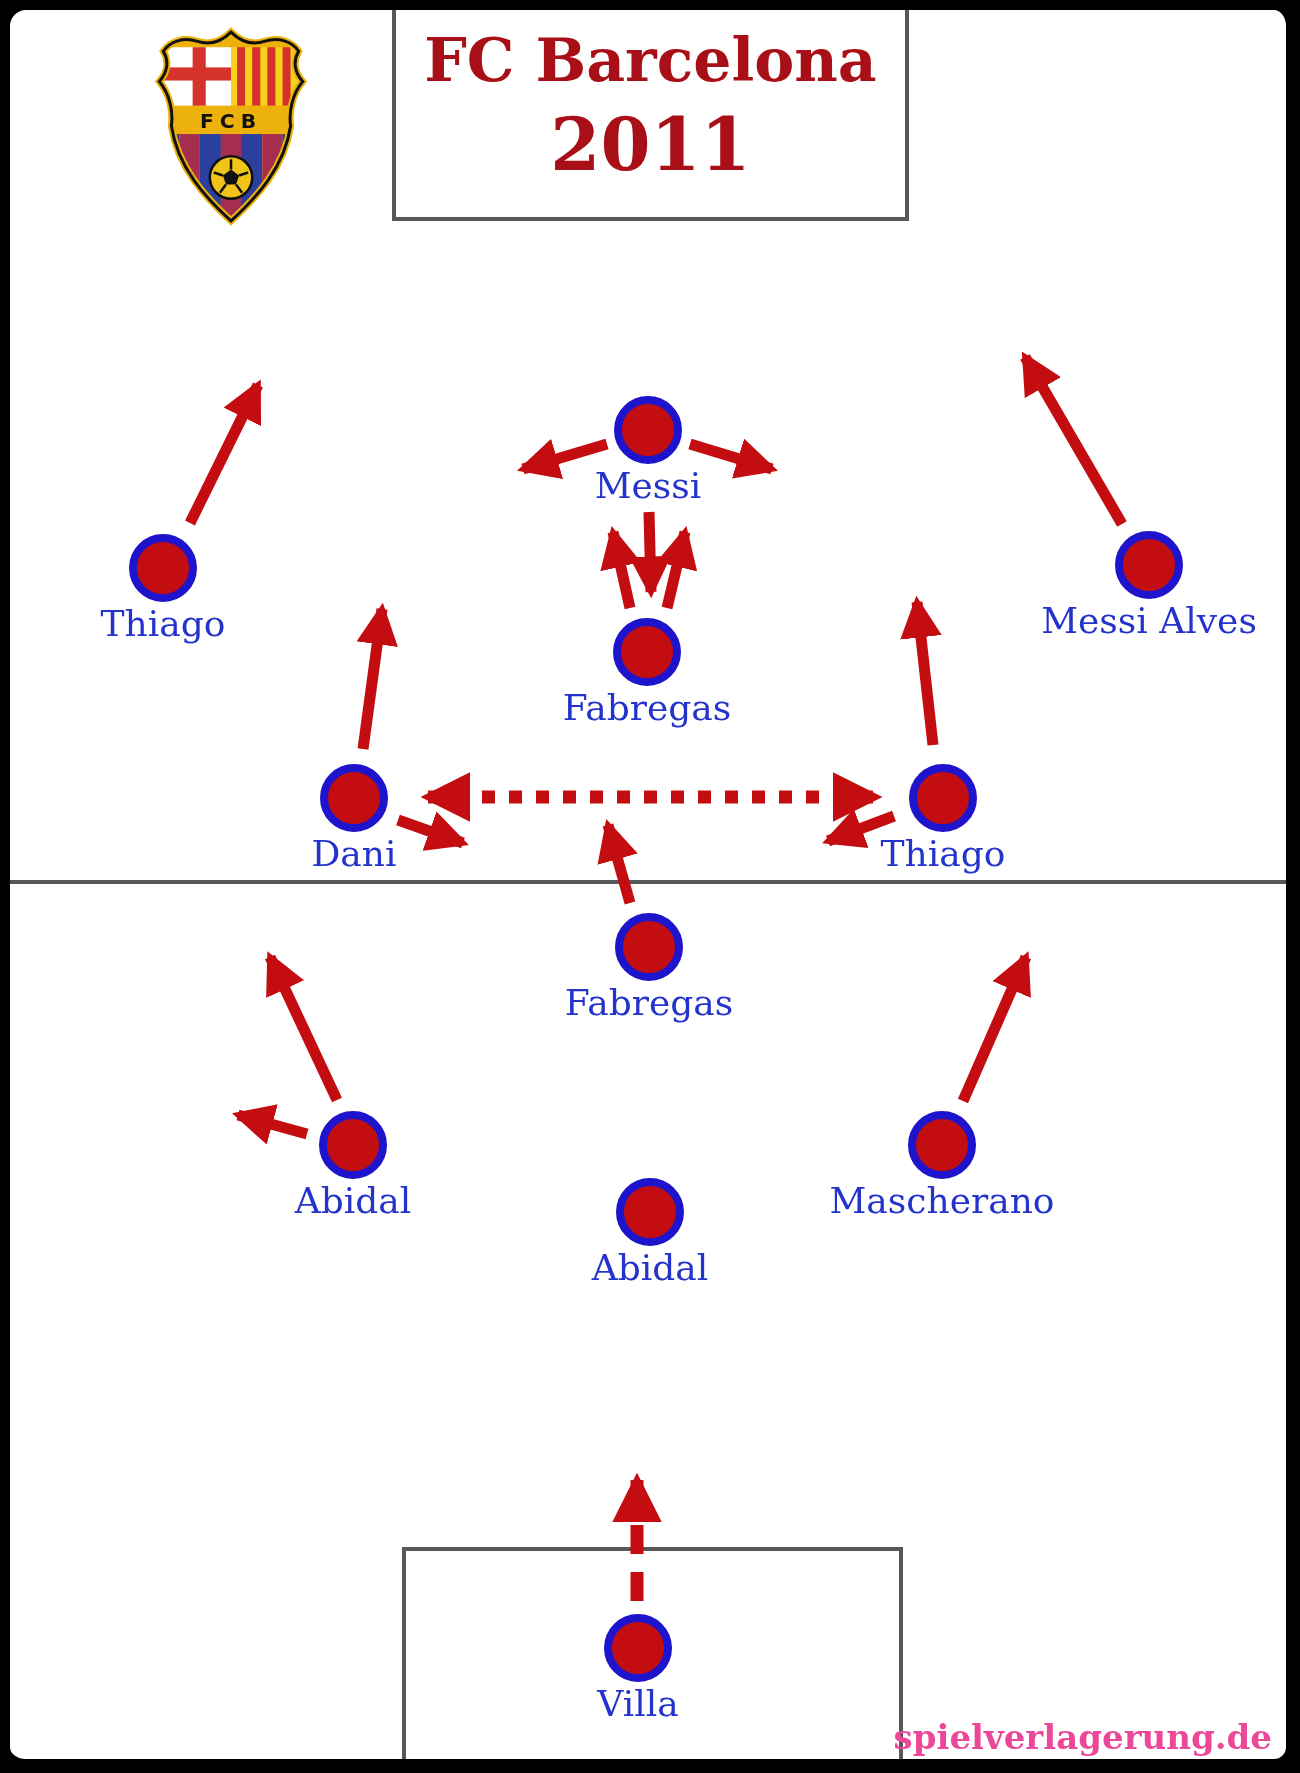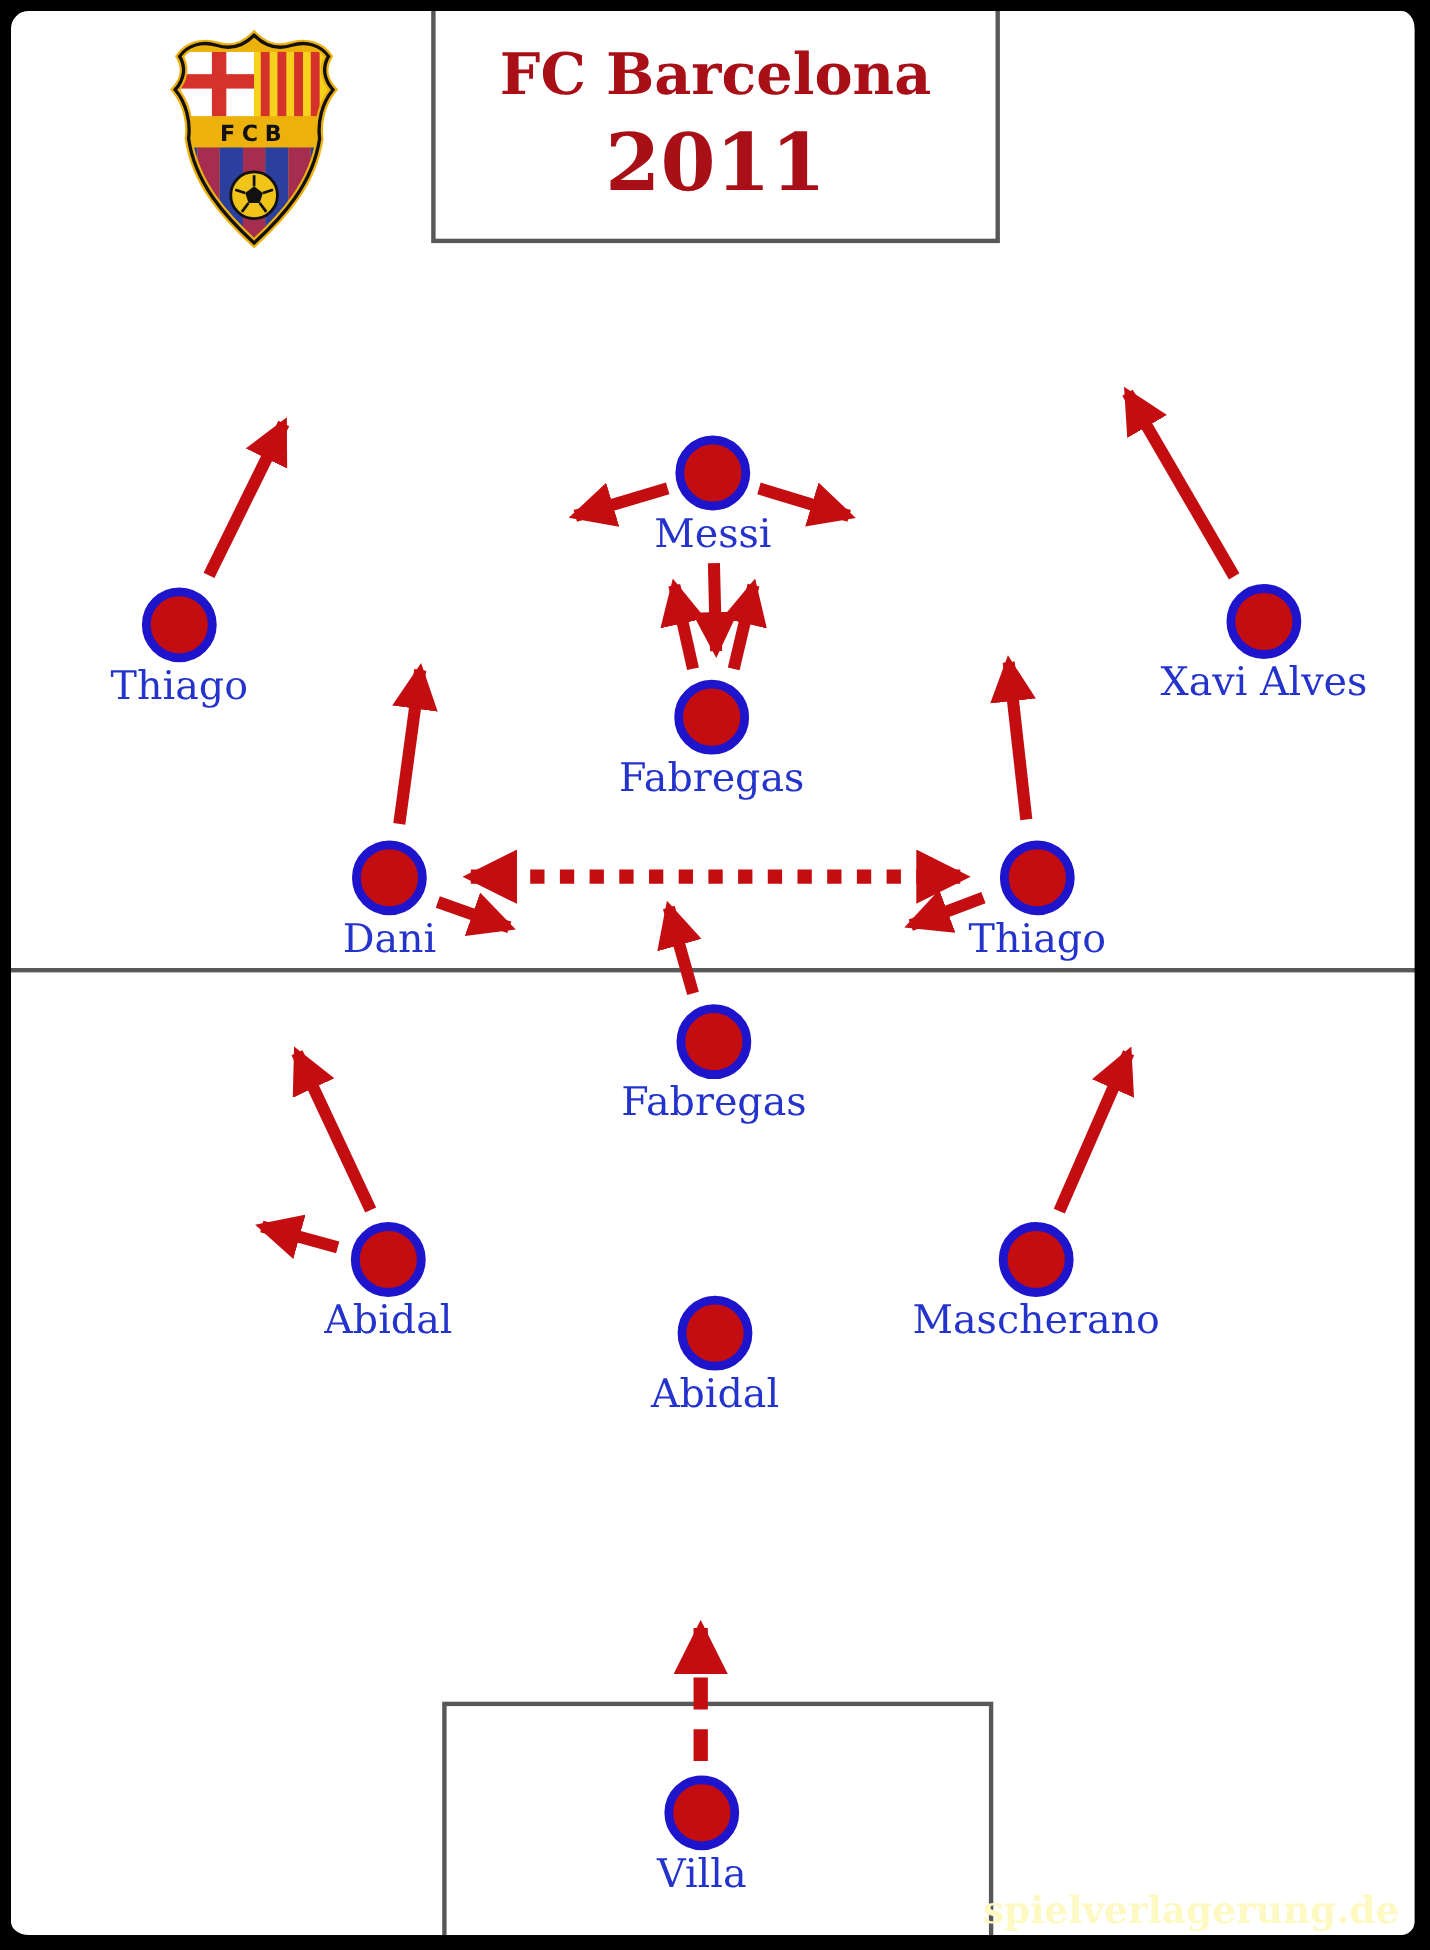--- a/index.html
+++ b/index.html
@@ -34,33 +34,33 @@
   .pname{
     position:absolute;left:0;top:36px;transform:translateX(-50%);
     font-weight:normal;font-size:36px;color:var(--nametext);white-space:nowrap;
     line-height:1.1;
   }
   
   .title-block{
     position:absolute;left:392px;top:22px;width:517px;text-align:center;z-index:4;
     color:var(--title);font-weight:bold;line-height:1.28;
   }
-  .title-line1{font-size:52px;margin-top:13px;}
+  .title-line1{font-size:60px;}
   .title-line2{font-size:72px;}
   
   .crest{position:absolute;left:150px;top:26px;width:162px;height:202px;z-index:4;}
   
   .frame{
     position:absolute;left:0;top:0;width:1300px;height:1773px;z-index:6;
     border:14px solid #000;border-left-width:10px;border-top-width:10px;
     border-radius:26px;box-sizing:border-box;pointer-events:none;
   }
   .watermark{
     position:absolute;right:28px;bottom:16px;z-index:5;
-    font-weight:bold;font-size:34px;color:#fef9c3;white-space:nowrap;
+    font-weight:bold;font-size:34px;color:#ec4899;white-space:nowrap;
   }
   .crest-fcb{font-family:"DejaVu Sans", sans-serif;font-weight:bold;}
 </style>
 </head>
 <body style="--red: #c40d10; --ring: #1e14cc; --nametext: #2433cc; --title: #a90f16; --line: #58585a;">
 
 <div class="pitch"></div>
 
 <div class="stage">
 
@@ -144,21 +144,21 @@
       <div class="player" style="left: 647px; top: 652px;">
         <div class="disc"></div>
         <div class="pname">Fabregas</div>
       </div>
       <div class="player" style="left: 163px; top: 568px;">
         <div class="disc"></div>
         <div class="pname">Thiago</div>
       </div>
       <div class="player" style="left: 1149px; top: 565px;">
         <div class="disc"></div>
-        <div class="pname">Xavi Alves</div>
+        <div class="pname">Messi Alves</div>
       </div>
       <div class="player" style="left: 354px; top: 798px;">
         <div class="disc"></div>
         <div class="pname">Dani</div>
       </div>
       <div class="player" style="left: 943px; top: 798px;">
         <div class="disc"></div>
         <div class="pname">Thiago</div>
       </div>
       <div class="player" style="left: 649px; top: 947px;">

